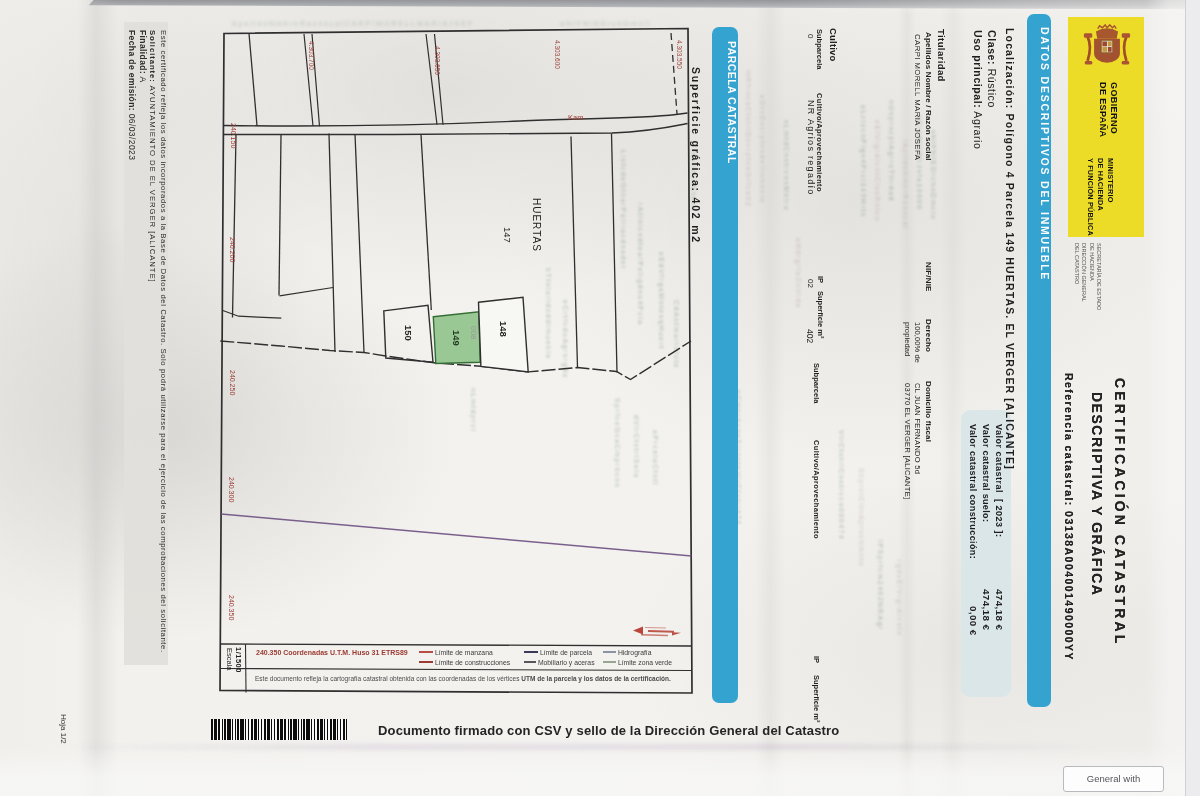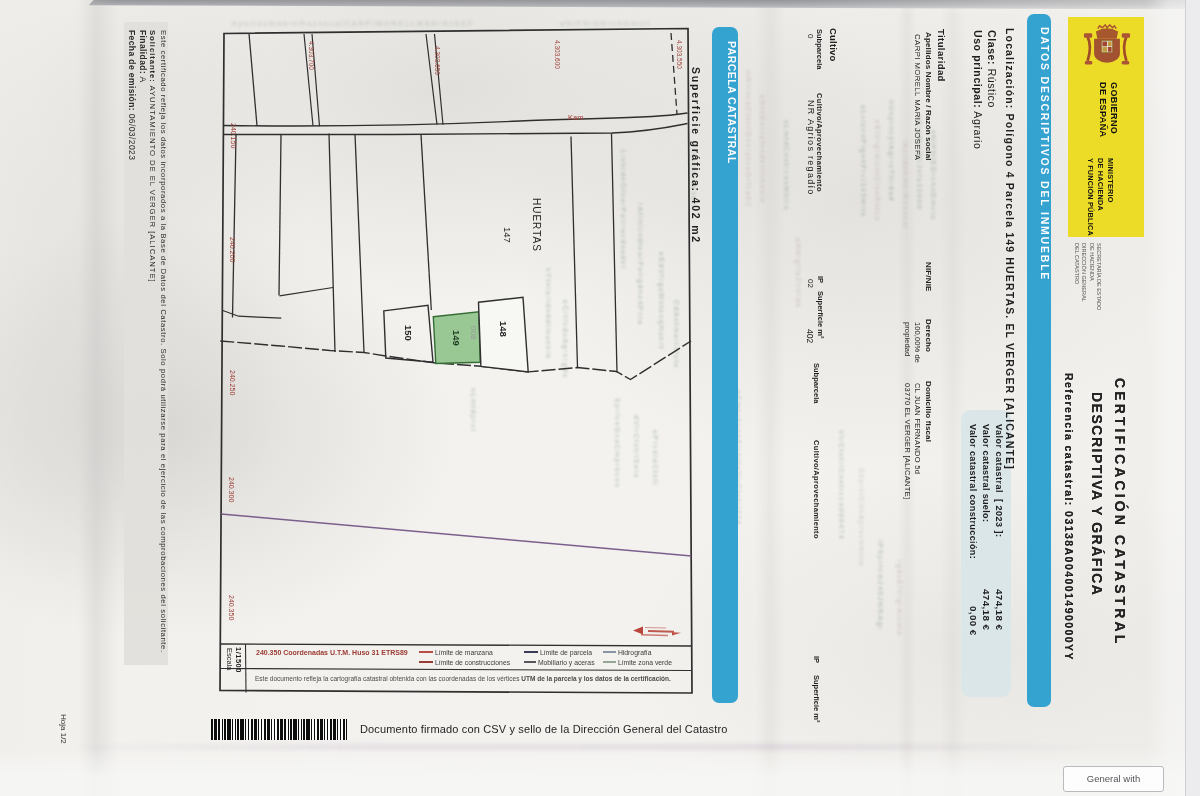--- a/index.html
+++ b/index.html
@@ -170,21 +170,21 @@
 
 <div class="v" style="left:138px;top:30px;font-size:8.5px;letter-spacing:0.4px;color:#2a2a2a;"><b>Finalidad:</b> A</div>
 
 <div class="v" style="left:127px;top:30px;font-size:8.5px;letter-spacing:0.4px;color:#2a2a2a;"><b>Fecha de emisión:</b> 06/03/2023</div>
 
 <div class="v" style="left:59px;top:714px;font-size:8px;color:#333;">Hoja 1/2</div>
 
 <div style="position:absolute;left:211px;top:719px;width:136px;height:21px;background:
  repeating-linear-gradient(90deg,#0a0a0a 0 2px,#fbfbfb 2px 3px,#0a0a0a 3px 6.5px,#fbfbfb 6.5px 7.5px,#0a0a0a 7.5px 8.6px,#fbfbfb 8.6px 10.6px,#0a0a0a 10.6px 11.6px,#fbfbfb 11.6px 13.2px);"></div>
 
-<div class="h" style="left:360px;top:723px;font-size:11px;letter-spacing:0.15px;color:#222;font-weight:normal;">Documento firmado con CSV y sello de la Dirección General del Catastro</div>
+<div class="h" style="left:378px;top:723px;font-size:13px;letter-spacing:0.15px;color:#222;font-weight:bold;">Documento firmado con CSV y sello de la Dirección General del Catastro</div>
 
 
 <div class="v" style="left:712px;top:27px;width:26px;height:676px;background:#2ba5d8;border-radius:7px;color:#fff;font-weight:bold;font-size:10.5px;letter-spacing:0.45px;padding-top:14px;box-sizing:border-box;">PARCELA CATASTRAL</div>
 
 <div class="v" style="left:690px;top:67px;font-size:10.5px;font-weight:bold;letter-spacing:1.8px;">Superficie gráfica: 402 m2</div>
 
 <div class="v" style="left:1027px;top:14px;width:24px;height:693px;background:#2ba5d8;border-radius:7px;color:#fff;font-weight:bold;font-size:10.5px;letter-spacing:1.8px;padding-top:13px;box-sizing:border-box;">DATOS DESCRIPTIVOS DEL INMUEBLE</div>
 
 <div class="v" style="left:1004px;top:28px;font-size:10.5px;letter-spacing:1.15px;z-index:3;font-weight:bold;">Localización: Polígono 4 Parcela 149 HUERTAS. EL VERGER [ALICANTE]</div>
 

